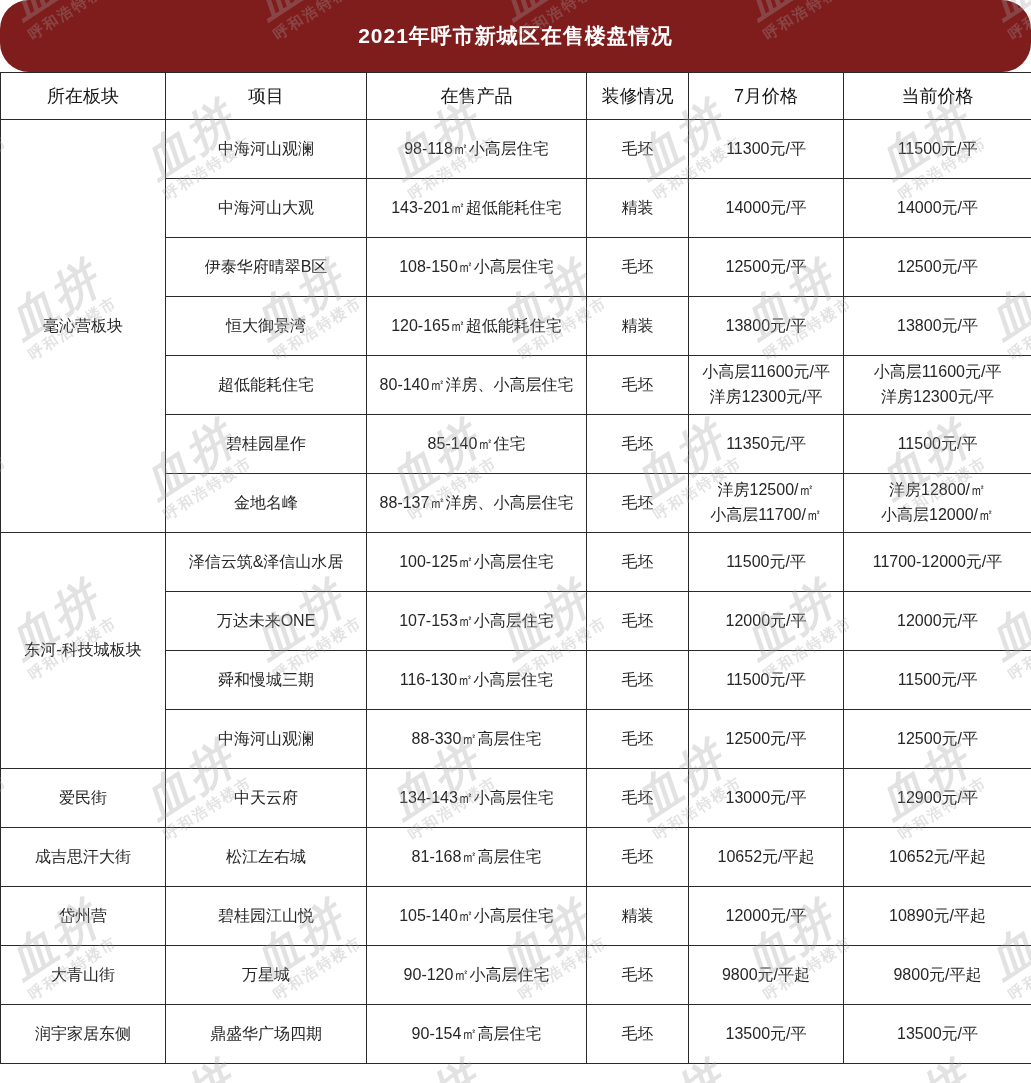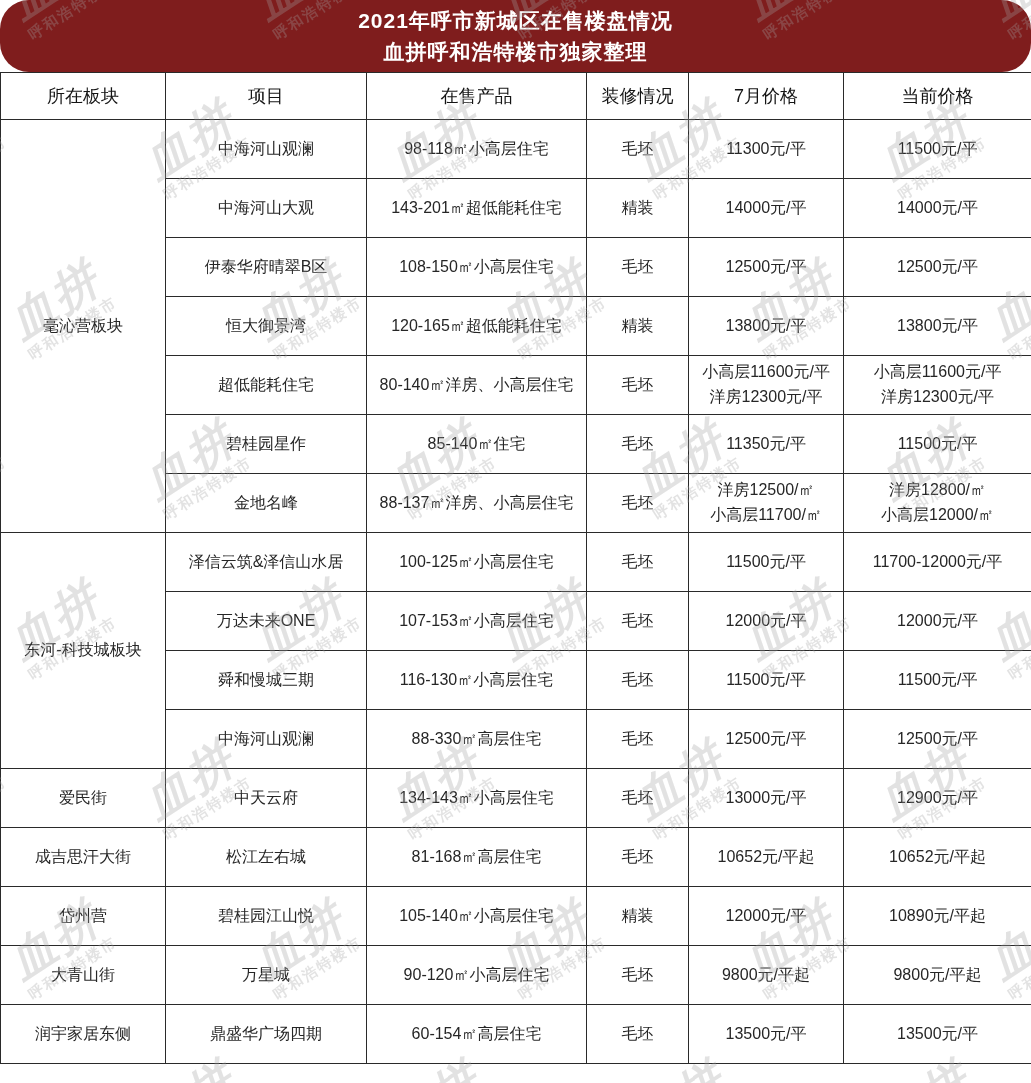--- a/index.html
+++ b/index.html
@@ -88,21 +88,20 @@
     margin-top: 2px;
   }
 </style>
 </head>
 <body>
 
 <div class="page">
 
   <div class="banner">
     <div class="title-line">2021年呼市新城区在售楼盘情况</div>
-    <div class="title-line">血拼呼和浩特楼市独家整理</div>
   </div>
 
   <table class="listings">
     <colgroup>
       <col style="width:165px">
         <col style="width:201px">
         <col style="width:220px">
       <col style="width:102px">
         <col style="width:155px">
         <col style="width:188px">
@@ -232,21 +231,21 @@
         <td class="block-cell">大青山街</td>
         <td>万星城</td>
         <td>90-120㎡小高层住宅</td>
         <td>毛坯</td>
         <td class="price-cell">9800元/平起</td>
         <td class="price-cell">9800元/平起</td>
       </tr>
       <tr>
         <td class="block-cell">润宇家居东侧</td>
         <td>鼎盛华广场四期</td>
-        <td>60-154㎡高层住宅</td>
+        <td>90-154㎡高层住宅</td>
         <td>毛坯</td>
         <td class="price-cell">13500元/平</td>
         <td class="price-cell">13500元/平</td>
       </tr>
     </tbody>
   </table>
 
   <div class="wm-layer">
       <div class="wm" style="left: -35px; top: -45px;">
         <div class="wm-logo">血拼</div>

